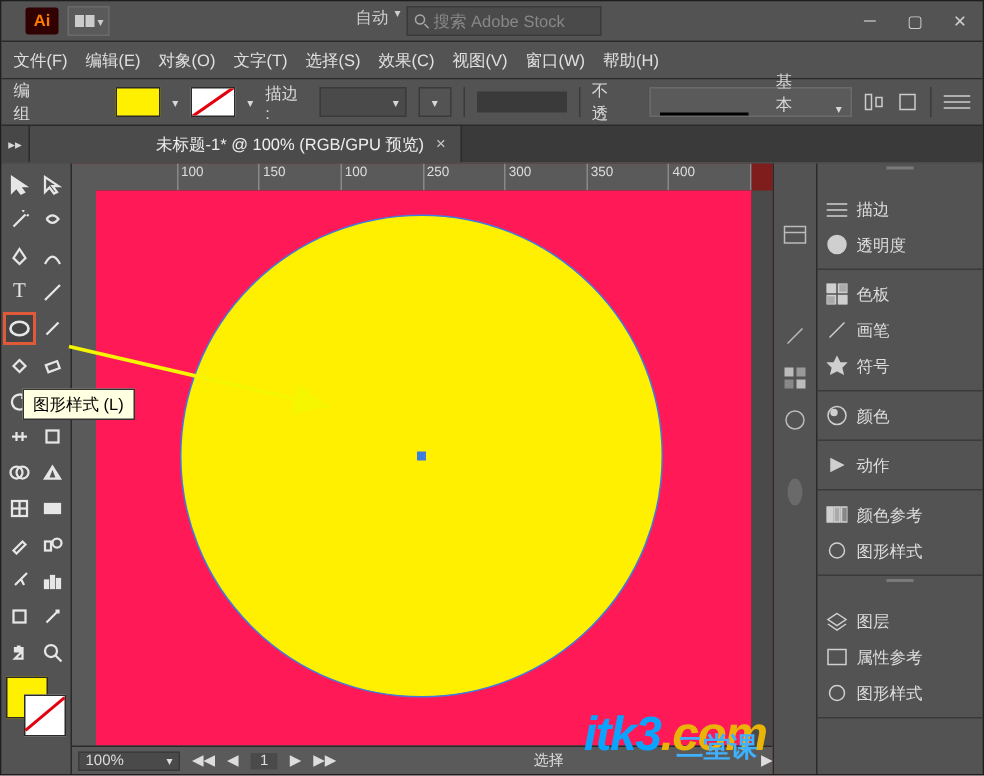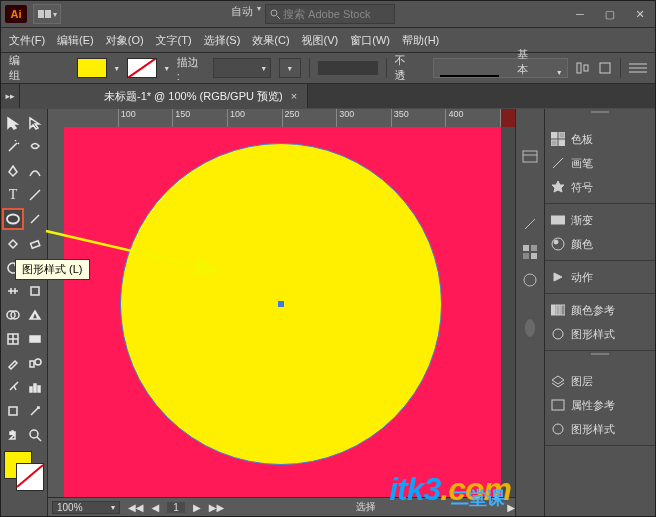--- a/index.html
+++ b/index.html
@@ -1,18 +1,18 @@
 <!DOCTYPE html>
 <html><head>
 <meta charset="utf-8">
 <style>
   html,body{margin:0;padding:0;background:#f0f0f0;font-family:"Microsoft YaHei",Arial,sans-serif;font-size:11px;color:#d8d8d8;overflow:hidden}
   .app{width:656px;height:517px;background:#4b4b4b;position:relative;border:1px solid #1e1e1e;box-sizing:border-box}
   .titlebar{height:26px;background:#535353;display:flex;align-items:center;justify-content:space-between;border-bottom:1px solid #2a2a2a}
-  .titlebar-left{display:flex;align-items:center;gap:6px;padding-left:4px}
+  .titlebar-left{display:flex;align-items:center;gap:6px;padding-left:16px}
   .ai-logo{width:22px;height:18px;background:#310000;color:#ff7c00;font-weight:bold;font-size:11px;display:flex;align-items:center;justify-content:center;border-radius:2px}
   .layout-btn{width:26px;height:18px;background:#5a5a5a;border:1px solid #6a6a6a;display:flex;align-items:center;justify-content:center}
   .titlebar-mid{display:flex;gap:4px;color:#ccc}
   .search{width:120px;height:18px;background:#4a4a4a;border:1px solid #3a3a3a;display:flex;align-items:center;padding:0 4px;color:#888}
   .win-btns{display:flex}
   .win-btn{width:30px;height:22px;display:flex;align-items:center;justify-content:center;color:#ccc}
   .menubar{height:24px;background:#535353;display:flex;align-items:center;padding-left:8px;gap:12px;color:#e0e0e0;border-bottom:1px solid #2a2a2a}
   .ctrlbar{height:30px;background:#535353;display:flex;align-items:center;padding:0 8px;border-bottom:1px solid #2a2a2a;gap:8px}
   .mode-label{color:#ddd}
   .swatch{width:28px;height:18px;border:1px solid #2a2a2a;background:#fff000}
@@ -390,20 +390,36 @@
         </div>
     </div>
 
     <div class="panels">
       <div class="panel-hdr">
           <span></span>
         </div>
       <div class="panel-group">
         <div class="panel-item">
             <svg width="14" height="14">
+              <line x1="0" y1="4" x2="14" y2="4" stroke="#cfcfcf"></line>
+              <line x1="0" y1="8" x2="14" y2="8" stroke="#cfcfcf"></line>
+              <line x1="0" y1="12" x2="14" y2="12" stroke="#cfcfcf"></line>
+            </svg>
+            <span>描边</span>
+          </div>
+        <div class="panel-item">
+            <svg width="14" height="14">
+              <circle cx="7" cy="7" r="6" fill="#cfcfcf"></circle>
+            </svg>
+            <span>透明度</span>
+          </div>
+      </div>
+      <div class="panel-group">
+        <div class="panel-item">
+            <svg width="14" height="14">
               <rect x="0" y="0" width="6" height="6" fill="#cfcfcf"></rect>
               <rect x="8" y="0" width="6" height="6" fill="#aaa"></rect>
               <rect x="0" y="8" width="6" height="6" fill="#aaa"></rect>
               <rect x="8" y="8" width="6" height="6" fill="#cfcfcf"></rect>
             </svg>
             <span>色板</span>
           </div>
         <div class="panel-item">
             <svg width="14" height="14">
               <path d="M2 12 L9 5 L12 2" stroke="#cfcfcf"></path>
@@ -411,26 +427,20 @@
             <span>画笔</span>
           </div>
         <div class="panel-item">
             <svg width="14" height="14">
               <path d="M7 1 L9 5 L13 5 L10 8 L11 12 L7 10 L3 12 L4 8 L1 5 L5 5 Z" fill="#cfcfcf"></path>
             </svg>
             <span>符号</span>
           </div>
       </div>
       <div class="panel-group">
-        <div class="panel-item">
-            <svg width="14" height="14">
-              <rect x="0" y="3" width="14" height="8" fill="#cfcfcf"></rect>
-            </svg>
-            <span>渐变</span>
-          </div>
         <div class="panel-item">
             <svg width="14" height="14">
               <circle cx="7" cy="7" r="6" stroke="#cfcfcf" fill="none"></circle>
               <circle cx="5" cy="5" r="2" fill="#cfcfcf"></circle>
             </svg>
             <span>颜色</span>
           </div>
       </div>
       <div class="panel-group">
         <div class="panel-item">

